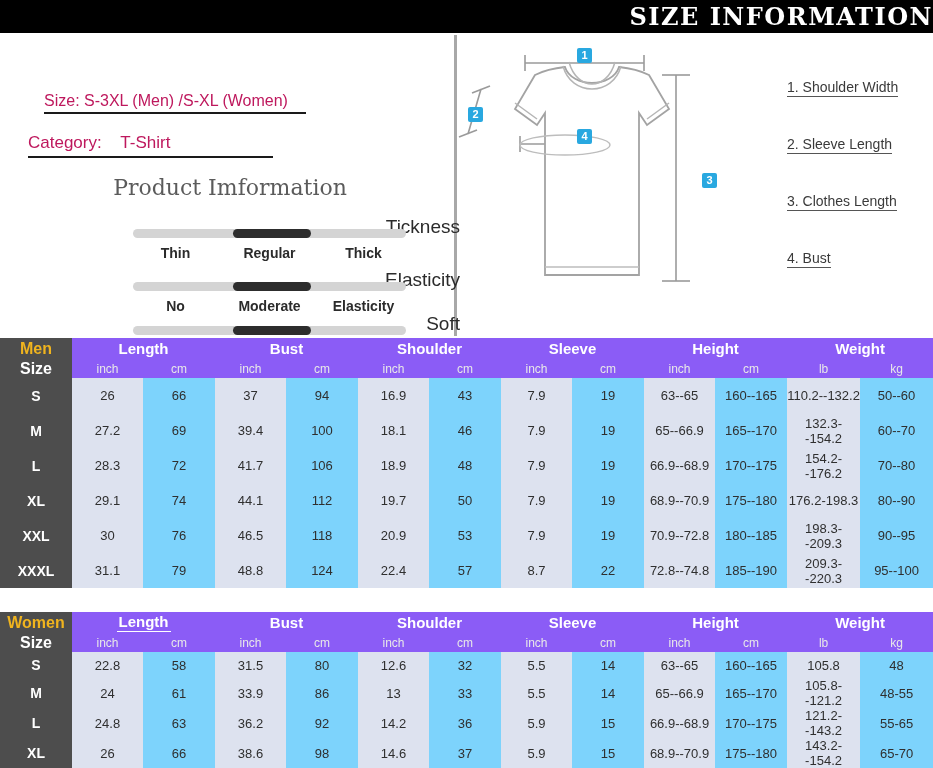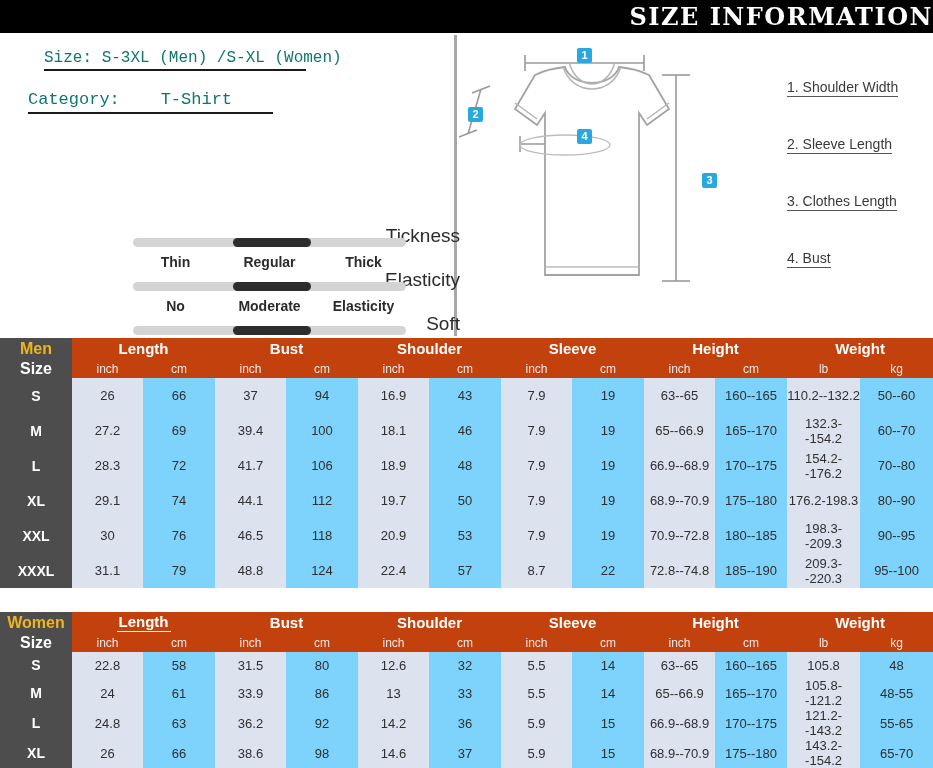--- a/index.html
+++ b/index.html
@@ -50,24 +50,25 @@
     left: 454px; top: 2px;
     width: 3px;
     height: 301px;
     background: #a8a8a8;
   }
 
   
   .info-line {
     position: absolute;
     border-bottom: 2px solid #1a1a1a;
-    color: #0f766e;
+    color: #be185d;
     font-size: 17px;
     white-space: nowrap;
-    font-family: Liberation Mono, monospace;
+    font-family: Liberation Sans, sans-serif;
+    margin-top: 43px;
   }
   .info-line .lbl { font-weight: normal; }
   .info-line .val { }
 
   #info-size   { left: 44px;  top: 16px; width: 262px; padding-bottom: 2px; font-size: 16px; }
   #info-cat    { left: 28px;  top: 57px; width: 245px; padding-bottom: 3px; }
   #info-mat    { left: 38px;  top: 101px; width: 245px; padding-bottom: 3px; }
 
   .prod-title {
     position: absolute;
@@ -116,21 +117,21 @@
     text-align: center;
     font-size: 14px;
     font-weight: bold;
     color: #2b2b2b;
     white-space: nowrap;
   }
   .opt.o1 { left: -5px;  width: 95px; }
   .opt.o2 { left: 89px;  width: 95px; }
   .opt.o3 { left: 183px; width: 95px; }
 
-  #srow-thick { top: 205px; }
+  #srow-thick { top: 196px; }
   #srow-elas  { top: 249px; }
   #srow-soft  { top: 293px; }
   #srow-thick .slider-label { width: 128px; }
   #srow-elas  .slider-label { width: 128px; }
   #srow-soft  .slider-label { width: 128px; }
 
   
   .diagram {
     position: absolute;
     left: 457px; top: 0;
@@ -171,21 +172,21 @@
     table-layout: fixed;
   }
   table.sz td, table.sz th {
     padding: 0;
     margin: 0;
     text-align: center;
     vertical-align: middle;
   }
   
   .hd-group, .hd-unit, .hd-corner {
-    background: #c2410c;
+    background: #8b5cf6;
     color: #ffffff;
     font-family: "Liberation Sans", sans-serif;
   }
   .hd-group {
     font-size: 15px;
     font-weight: bold;
     height: 21px;
   }
   .hd-group.underlined > span {
     border-bottom: 1.5px solid #ffffff;
@@ -244,20 +245,21 @@
   <div class="info-line" id="info-size">
     <span class="lbl">Size:</span>
     <span class="val">S-3XL (Men) /S-XL (Women)</span>
   </div>
   <div class="info-line" id="info-cat">
     <span class="lbl">Category:</span>
     &nbsp;&nbsp;
     <span class="val">T-Shirt</span>
   </div>
 
+  <div class="prod-title">Product Imformation</div>
 
   <div class="slider-row" id="srow-thick">
     <div class="slider-label">Tickness</div>
     <div class="track">
       <div class="thumb"></div>
     </div>
     <div class="opt-row" style="top:16px;">
       <div class="opt o1">Thin</div>
       <div class="opt o2">Regular</div>
       <div class="opt o3">Thick</div>

